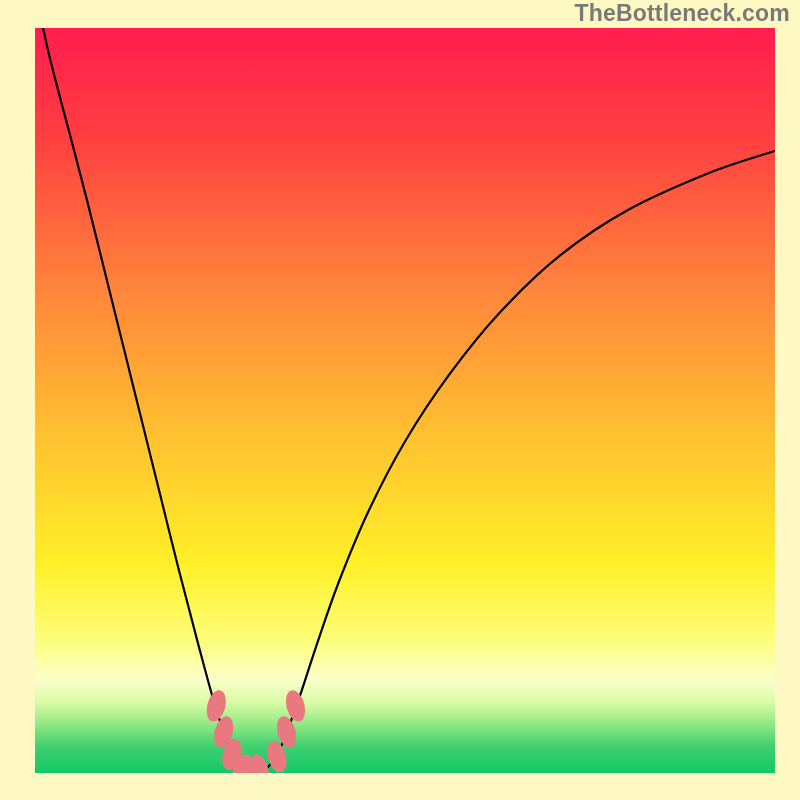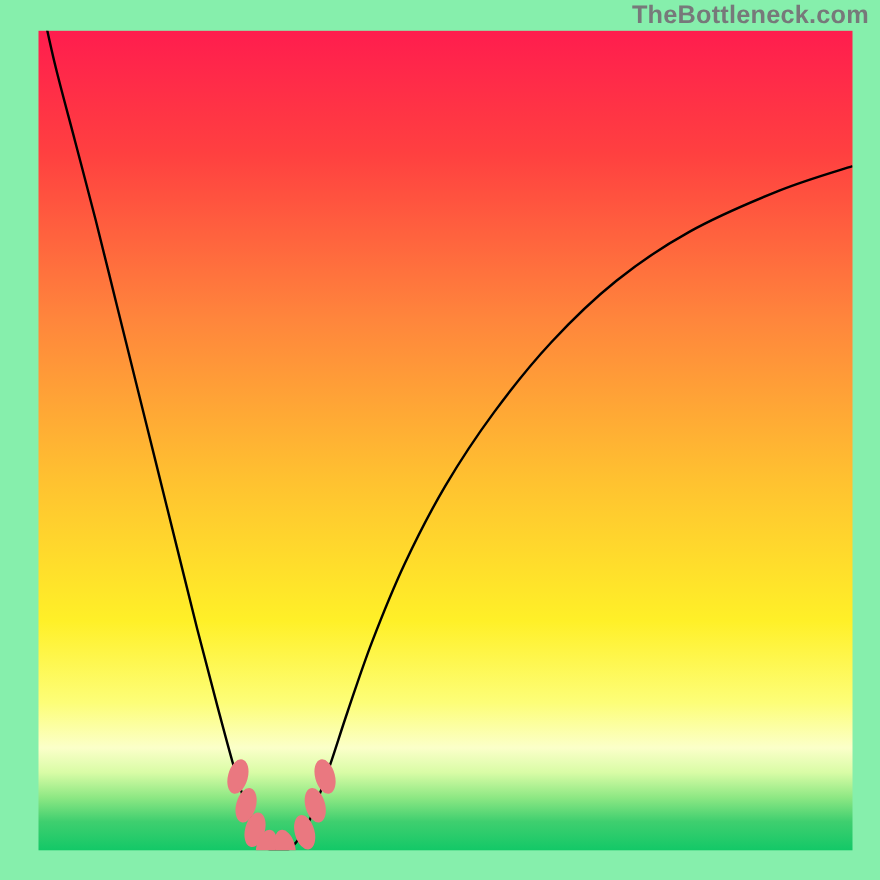--- a/index.html
+++ b/index.html
@@ -7,21 +7,21 @@
     padding: 0;
     width: 800px;
     height: 800px;
     background: #000;
     overflow: hidden;
   }
   .frame {
     position: relative;
     width: 800px;
     height: 800px;
-    background: #86efac;
+    background: #fef9c3;
   }
   .watermark {
     position: absolute;
     top: 0;
     right: 10px;
     font-family: Arial, Helvetica, sans-serif;
     font-size: 23px;
     font-weight: 600;
     color: #77797a;
     letter-spacing: 0.2px;

